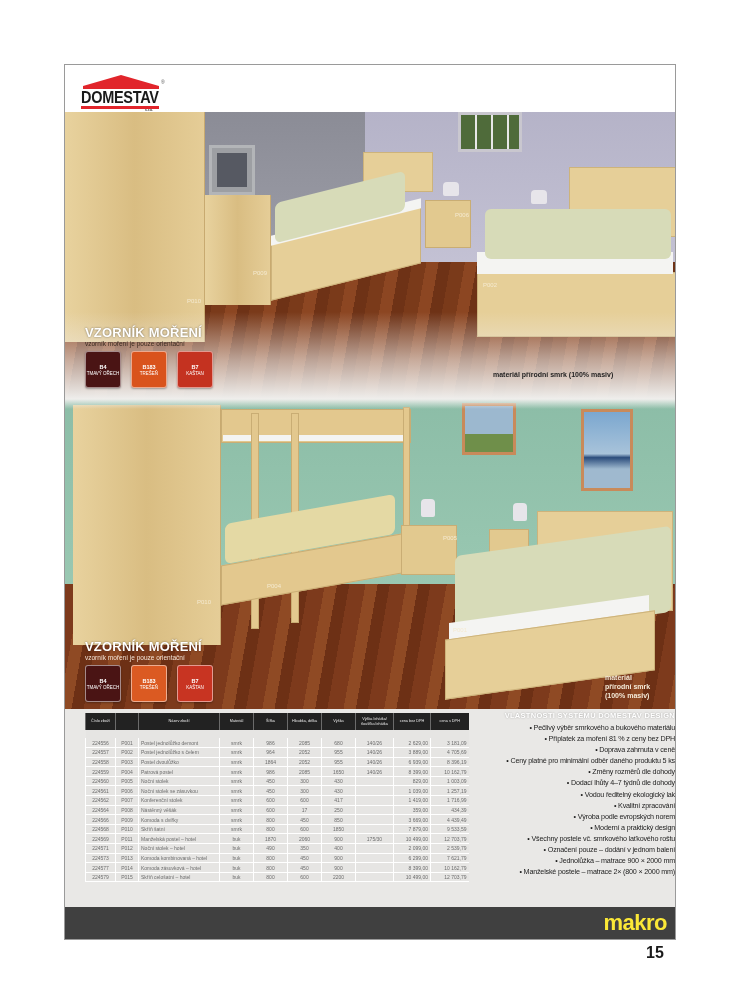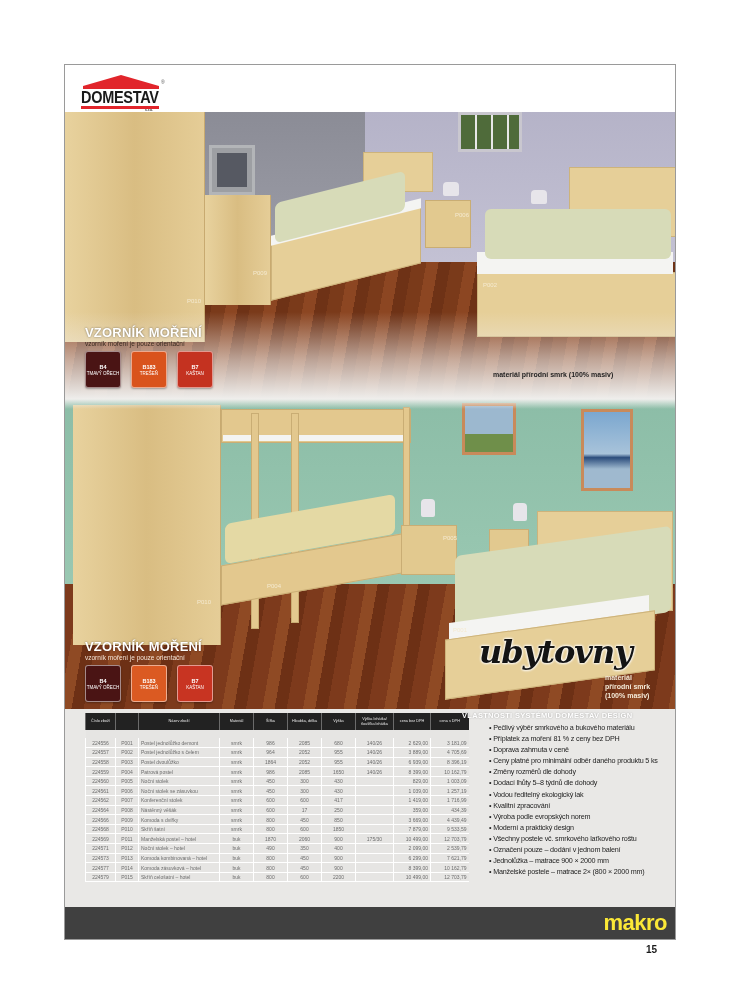--- a/index.html
+++ b/index.html
@@ -104,31 +104,31 @@
       font-size: 5px; color: #6d6d6d; height: 9.6px; text-align: center; white-space: nowrap;
       border-bottom: 1px solid #ffffff; border-left: 1px solid #ffffff; padding: 0 2px; overflow: hidden;
     }
     td.name { text-align: left; }
     td.price { text-align: right; }
     tbody tr { background: #e6e5e3; }
     tbody tr:first-child td { padding-top: 1px; }
     .spacer-row td { height: 8px; background: transparent; border: none; }
 
     
-    .features { position: absolute; left: 397px; top: 646px; width: 200px; }
+    .features { position: absolute; left: 410px; top: 646px; width: 200px; text-align: right; }
     .features-title { font-size: 7.5px; font-weight: bold; color: #ffffff; letter-spacing: 0.3px; margin-bottom: 2px; text-shadow: 0 0 2px rgba(0,0,0,0.3); }
     .features-list { list-style: none; margin-left: 27px; }
     .features-list li { font-size: 7.2px; color: #1d1d1d; line-height: 11.1px; white-space: nowrap; letter-spacing: -0.2px; }
     .features-list li::before { content: "• "; }
 
     
     .footer { position: absolute; left: 0; top: 842px; width: 612px; height: 34px; background: #404040; }
     .makro { position: absolute; right: 10px; top: 3px; font-size: 22px; font-weight: bold; color: #fbe837; letter-spacing: -0.5px; }
 
-    .page-number { position: absolute; left: 646px; top: 944px; font-size: 10px; font-weight: bold; color: #1a1a1a; }
+    .page-number { position: absolute; left: 646px; top: 944px; font-size: 16px; font-weight: bold; color: #1a1a1a; }
   </style>
 </head>
 <body>
 
 <div class="page-frame">
 
   <div class="header">
     <div class="logo">
       <div class="logo-roof"></div>
       <div class="logo-roof-base"></div>
@@ -241,21 +241,20 @@
         <span class="swatch-code">B183</span>
         <span class="swatch-name">TREŠEŇ</span>
       </div>
       <div class="swatch" style="background:#c83422;">
         <span class="swatch-code">B7</span>
         <span class="swatch-name">KAŠTAN</span>
       </div>
     </div>
   </div>
 
-  <div class="script-title script-bottom">ubytovny</div>
   <div class="material-bottom">
     <div>materiál</div>
     <div>přírodní smrk</div>
     <div>(100% masiv)</div>
   </div>
 
   <div class="table-wrap">
     <table>
       <colgroup>
         <col style="width:30px">
@@ -472,21 +471,21 @@
   </div>
 
   <div class="features">
     <div class="features-title">VLASTNOSTI SYSTÉMU DOMESTAV DESIGN</div>
     <ul class="features-list" id="features-list">
         <li>Pečlivý výběr smrkového a bukového materiálu</li>
         <li>Příplatek za moření 81 % z ceny bez DPH</li>
         <li>Doprava zahrnuta v ceně</li>
         <li>Ceny platné pro minimální odběr  daného produktu 5 ks</li>
         <li>Změny rozměrů dle dohody</li>
-        <li>Dodací lhůty 5–8 týdnů dle dohody</li>
+        <li>Dodací lhůty 4–7 týdnů dle dohody</li>
         <li>Vodou ředitelný ekologický lak</li>
         <li>Kvalitní zpracování</li>
         <li>Výroba podle evropských norem</li>
         <li>Moderní a praktický design</li>
         <li>Všechny postele vč. smrkového laťkového roštu</li>
         <li>Označení pouze – dodání v jednom balení</li>
         <li>Jednolůžka – matrace 900 × 2000 mm</li>
         <li>Manželské postele – matrace 2× (800 × 2000 mm)</li>
       </ul>
   </div>

